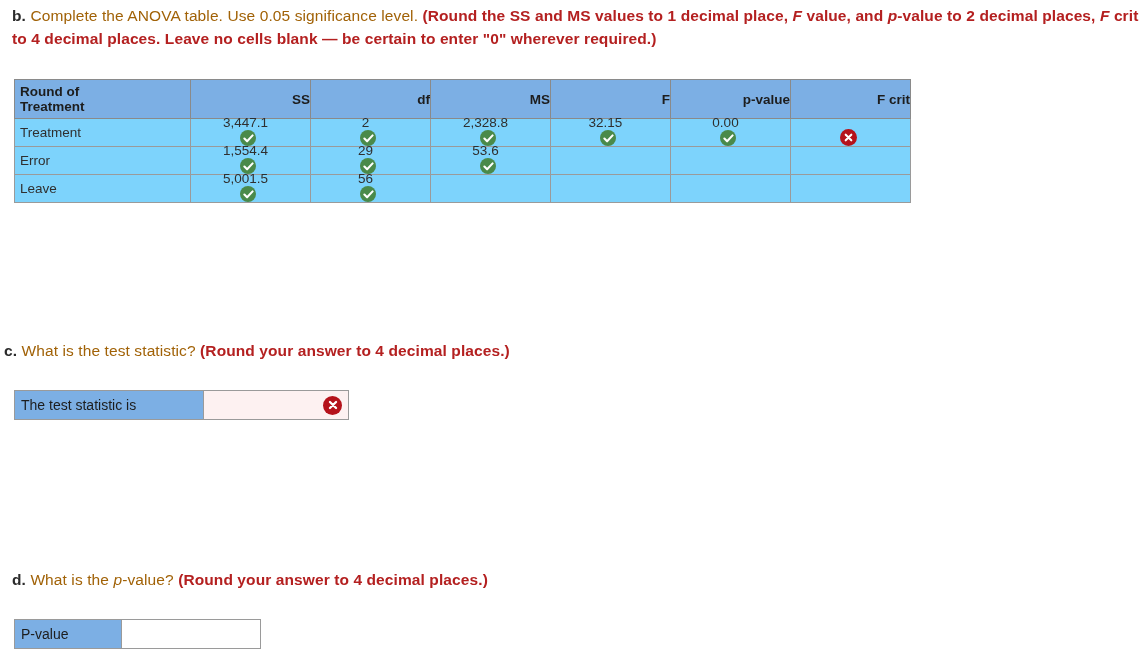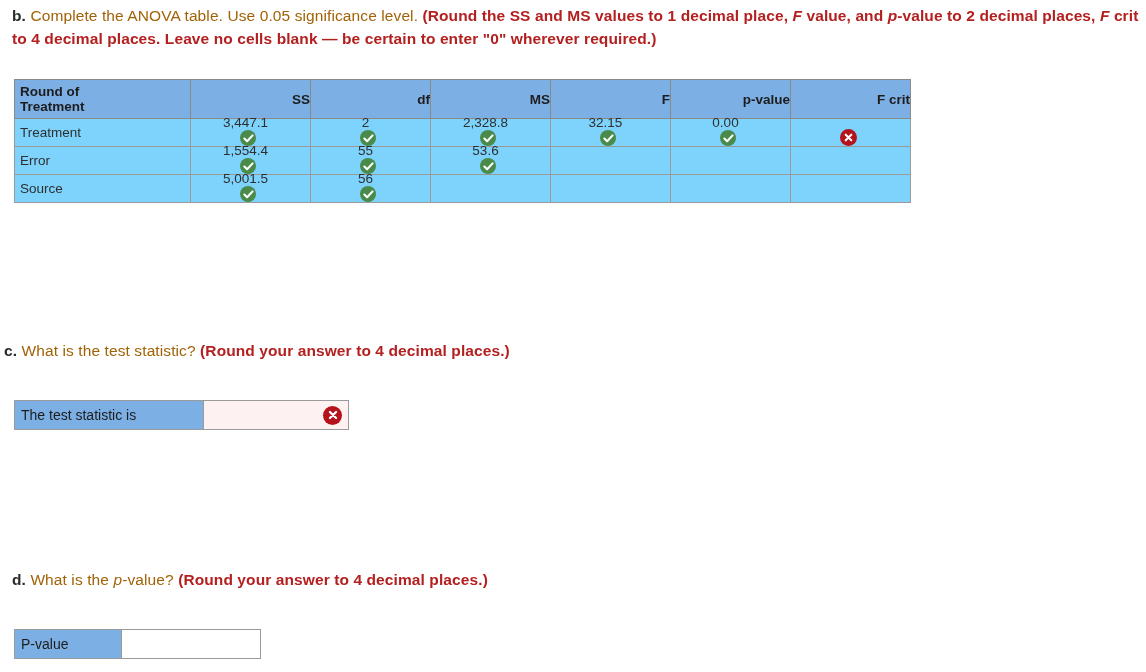--- a/index.html
+++ b/index.html
@@ -108,21 +108,20 @@
 
   
   .answer-box {
     position: absolute;
     display: flex;
     border: 1px solid #9a9a9a;
     box-sizing: border-box;
     font-size: 14px;
     color: #2f2f2f;
     height: 30px;
-    margin-top: 10px;
   }
   .answer-box .ab-label {
     background: #7cafe4;
     display: flex;
     align-items: center;
     padding-left: 6px;
     box-sizing: border-box;
     border-right: 1px solid #9a9a9a;
     color: #1d1d1d;
   }
@@ -249,21 +248,21 @@
           <span class="val">1,554.4</span>
           <span class="badge ok">
               <svg width="11" height="11" viewBox="0 0 11 11">
                 <path d="M1.4 5.6 L4.1 8.3 L9.6 2.4" stroke="#ffffff" stroke-width="2.1" fill="none" stroke-linecap="round" stroke-linejoin="round"></path>
               </svg>
             </span>
         </div>
       </td>
       <td class="filled">
         <div class="cellwrap">
-          <span class="val">55</span>
+          <span class="val">29</span>
           <span class="badge ok">
               <svg width="11" height="11" viewBox="0 0 11 11">
                 <path d="M1.4 5.6 L4.1 8.3 L9.6 2.4" stroke="#ffffff" stroke-width="2.1" fill="none" stroke-linecap="round" stroke-linejoin="round"></path>
               </svg>
             </span>
         </div>
       </td>
       <td class="filled">
         <div class="cellwrap">
           <span class="val">53.6</span>
@@ -285,21 +284,21 @@
           </div>
         </td>
       <td class="blank">
           <div class="cellwrap">
             <span class="val"></span>
           </div>
         </td>
     </tr>
 
     <tr>
-      <td class="rowlabel">Source</td>
+      <td class="rowlabel">Leave</td>
       <td class="filled totalline">
         <div class="cellwrap">
           <span class="val">5,001.5</span>
           <span class="badge ok">
               <svg width="11" height="11" viewBox="0 0 11 11">
                 <path d="M1.4 5.6 L4.1 8.3 L9.6 2.4" stroke="#ffffff" stroke-width="2.1" fill="none" stroke-linecap="round" stroke-linejoin="round"></path>
               </svg>
             </span>
         </div>
       </td>

